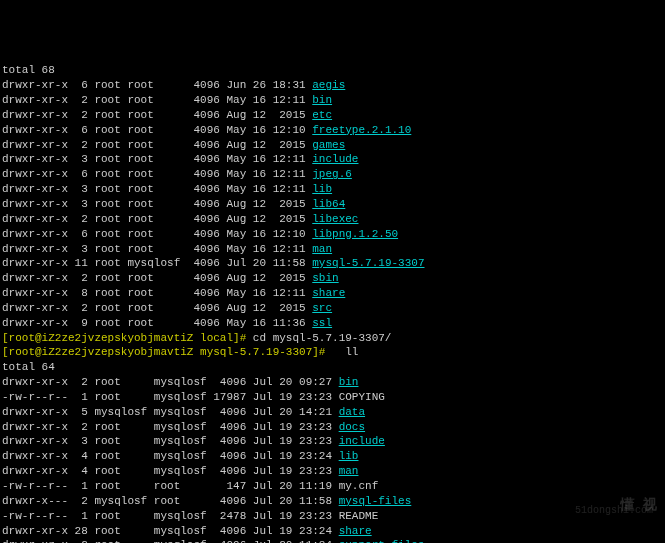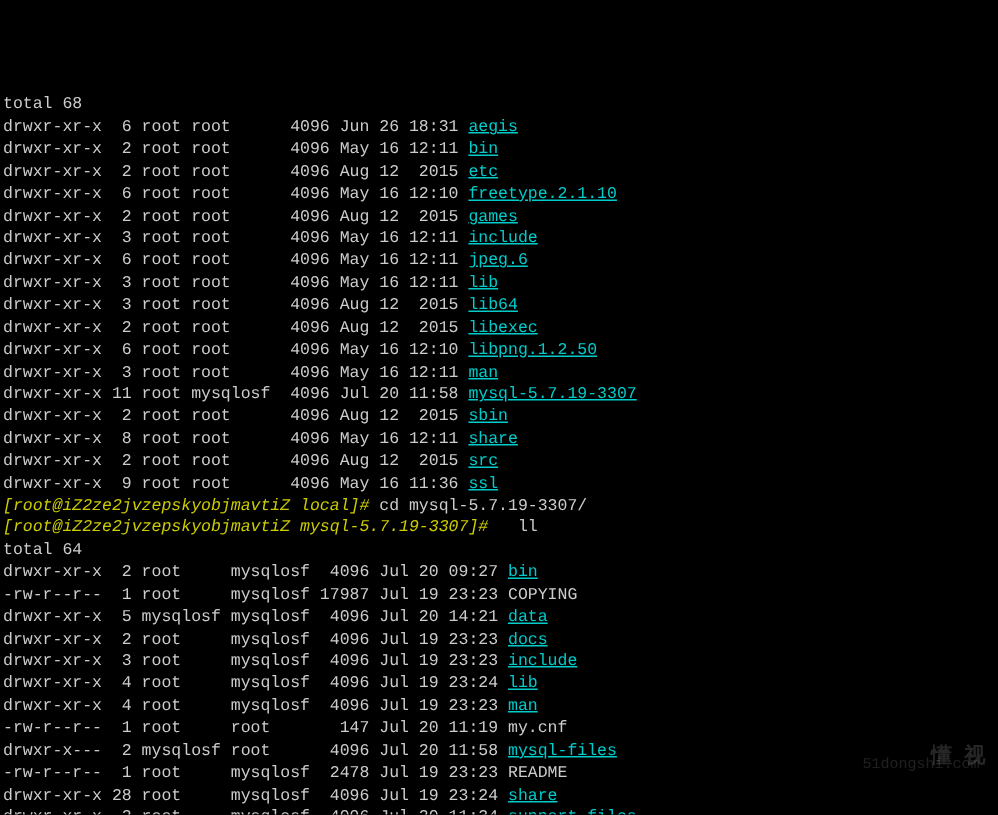--- a/index.html
+++ b/index.html
@@ -16,21 +16,21 @@
       width: 665px;
       height: 543px;
       overflow: hidden;
       padding: 4px 2px;
       white-space: pre;
     }
     .line {
       display: block;
     }
     .cyan { color: #00cccc; text-decoration: underline; }
-    .yellow { color: #cccc00; font-style: italic; }
+    .yellow { color: #cccc00; }
     .white { color: #ccc; }
     .watermark {
       position: absolute;
       right: 8px;
       bottom: 28px;
       color: rgba(255,255,255,0.15);
       font-size: 14px;
       font-weight: bold;
       pointer-events: none;
     }

